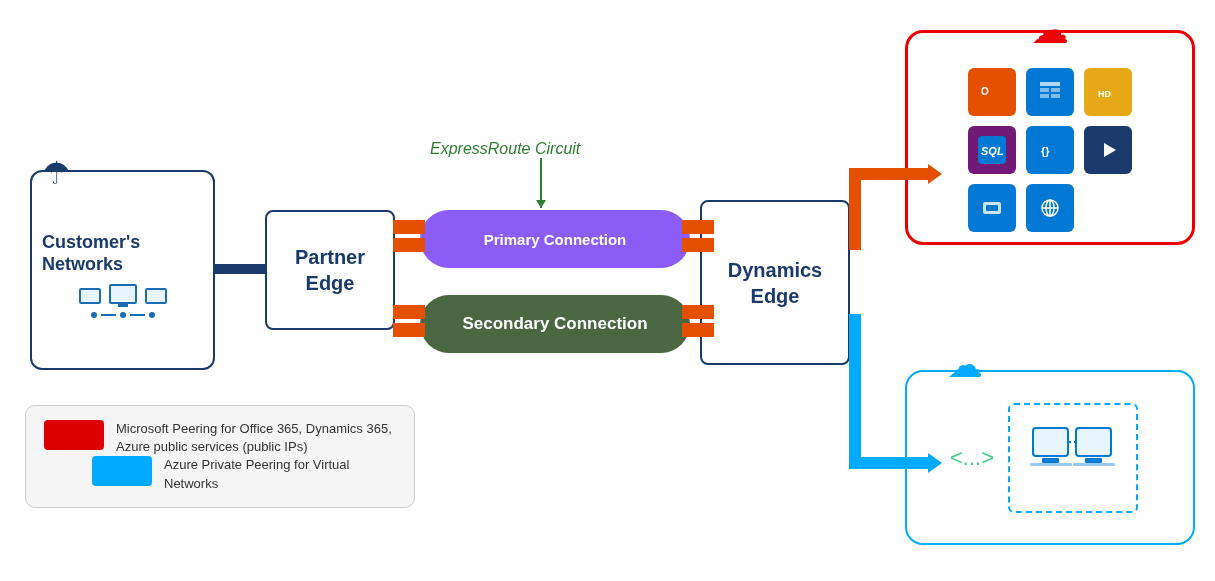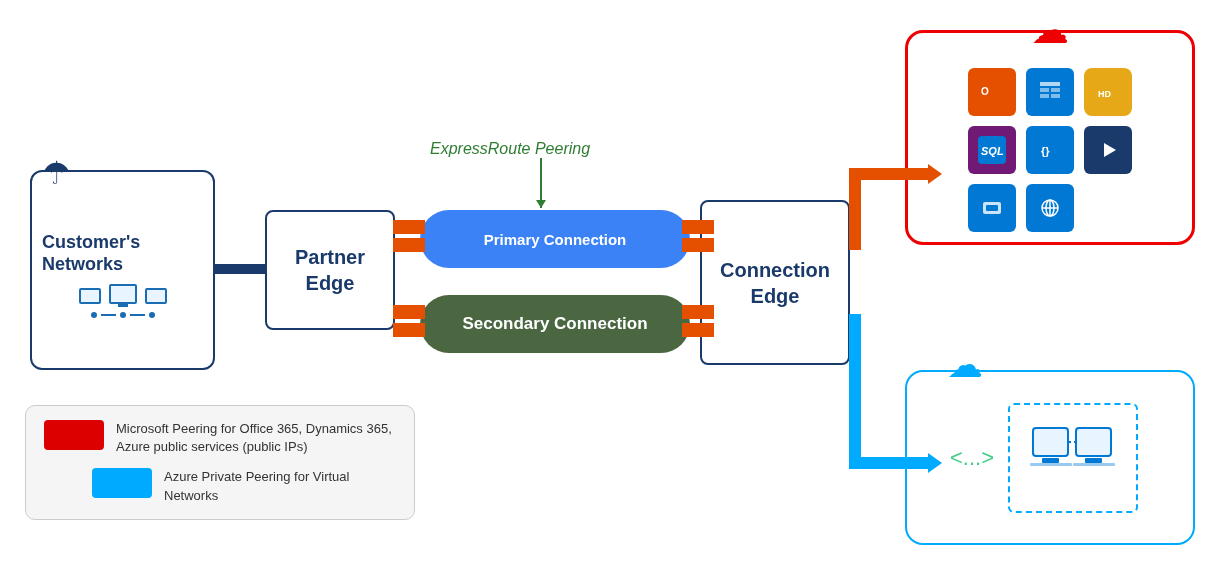--- a/index.html
+++ b/index.html
@@ -155,21 +155,21 @@
       border-top: 8px solid #2e7d32;
     }
 
     
     .primary-conn {
       position: absolute;
       left: 420px;
       top: 210px;
       width: 270px;
       height: 58px;
-      background: #3b82f6;
+      background: #8b5cf6;
       border-radius: 30px;
       display: flex;
       align-items: center;
       justify-content: center;
       z-index: 5;
     }
     .primary-conn .label {
       color: #fff;
       font-size: 15px;
       font-weight: 600;
@@ -277,21 +277,21 @@
       height: 48px;
       border-radius: 6px;
       display: flex;
       align-items: center;
       justify-content: center;
       font-size: 22px;
       font-weight: 700;
     }
     .icon-office { background: #e55000; color: #fff; }
     .icon-table  { background: #0078d4; color: #fff; font-size: 14px; }
-    .icon-hadoop { background: #e6a817; color: #4c1d95; font-size: 14px; border-radius: 8px; }
+    .icon-hadoop { background: #e6a817; color: #4c1d95; font-size: 14px; }
     .icon-sql    { background: #701a75; color: #fff; font-size: 11px; font-style: italic; }
     .icon-json   { background: #0078d4; color: #fff; font-size: 14px; }
     .icon-video  { background: #1a3a6b; color: #fff; font-size: 18px; }
     .icon-box    { background: #0078d4; color: #fff; font-size: 16px; }
     .icon-globe  { background: #0078d4; color: #fff; font-size: 18px; }
 
     
     .vnet-dashed {
       width: 130px;
       height: 110px;
@@ -310,21 +310,21 @@
       top: 405px;
       width: 390px;
       background: #f5f5f5;
       border: 1.5px solid #ccc;
       border-radius: 10px;
       padding: 14px 18px;
     }
     .legend-item {
       display: flex;
       align-items: flex-start;
-      margin-bottom: 12px;
+      margin-bottom: 0;
       gap: 12px;
     }
     .legend-item:last-child { margin-bottom: 0; padding-left: 48px; }
     .legend-color-box {
       min-width: 60px;
       height: 30px;
       border-radius: 4px;
       flex-shrink: 0;
     }
     .legend-color-red { background: #dd0000; }
@@ -385,36 +385,36 @@
   <div style="position:absolute; left:393px; top:305px; width:32px; height:14px; background:#e55000; z-index:6;"></div>
   <div style="position:absolute; left:393px; top:323px; width:32px; height:14px; background:#e55000; z-index:6;"></div>
 
   <div style="position:absolute; left:682px; top:220px; width:32px; height:14px; background:#e55000; z-index:6;"></div>
   <div style="position:absolute; left:682px; top:238px; width:32px; height:14px; background:#e55000; z-index:6;"></div>
 
   <div style="position:absolute; left:682px; top:305px; width:32px; height:14px; background:#e55000; z-index:6;"></div>
   <div style="position:absolute; left:682px; top:323px; width:32px; height:14px; background:#e55000; z-index:6;"></div>
 
   <div class="expressroute-label">
-    <em>ExpressRoute Peering</em>
+    <em>ExpressRoute Circuit</em>
   </div>
 
   <div class="expressroute-arrow"></div>
 
   <div class="primary-conn">
     <span class="label">Primary Connection</span>
   </div>
 
   <div class="secondary-conn">
     <span class="label">Secondary Connection</span>
   </div>
 
   <div class="msedge-box">
     <div class="label">
-      <span>Connection</span><br>
+      <span>Dynamics</span><br>
       <span>Edge</span>
     </div>
   </div>
 
   <div style="position:absolute; left:849px; top:200px; width:12px; height:50px; background:#e55000; z-index:3;"></div>
   <div style="position:absolute; left:849px; top:168px; width:12px; height:35px; background:#e55000; z-index:3;"></div>
 
   <div style="position:absolute; left:857px; top:168px; height:12px; width:75px; background:#e55000; z-index:3;">
     <div style="position:absolute; right:-10px; top:-4px; border-top:10px solid transparent; border-bottom:10px solid transparent; border-left:14px solid #e55000;"></div>
   </div>

